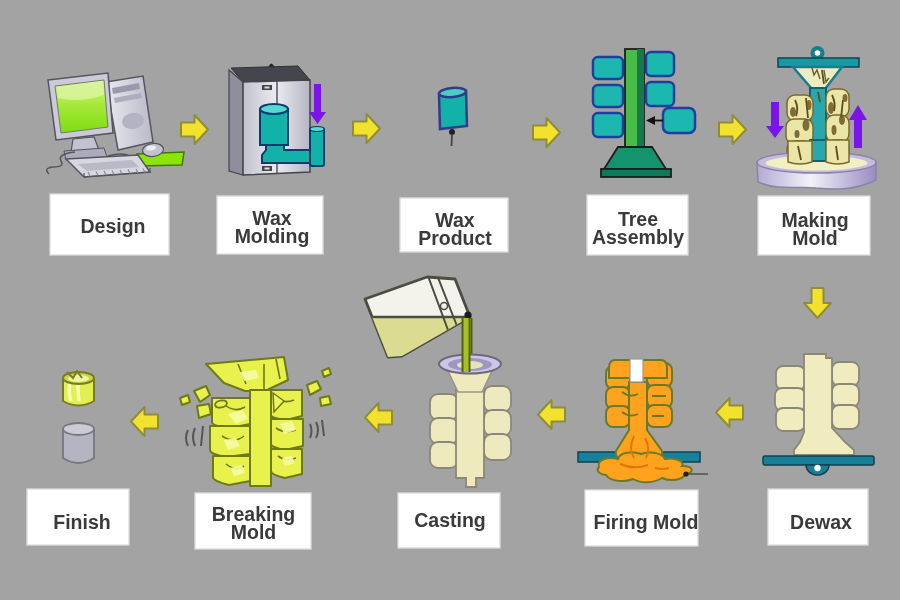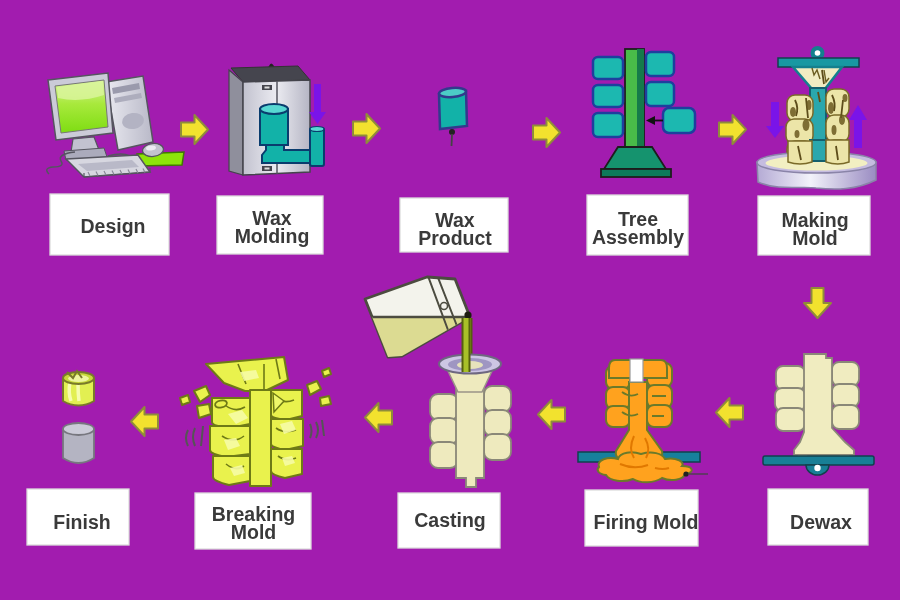--- a/index.html
+++ b/index.html
@@ -1,16 +1,16 @@
 <!DOCTYPE html>
 <html><head>
 <meta charset="utf-8">
 <style>
 html,body{margin:0;padding:0;background:#fff;}
-#page{position:relative;width:900px;height:600px;background:#a21caf;overflow:hidden;
+#page{position:relative;width:900px;height:600px;background:#a3a3a3;overflow:hidden;
 font-family:"Liberation Sans",sans-serif;}
 </style>
 </head>
 <body>
 <div id="page">
 <svg width="900" height="600" viewBox="0 0 900 600" xmlns="http://www.w3.org/2000/svg">
 <defs>
 <linearGradient id="scr" x1="0" y1="0" x2="0" y2="1">
  <stop offset="0" stop-color="#d9f59b"></stop>
           <stop offset="0.45" stop-color="#a8e93c"></stop>

